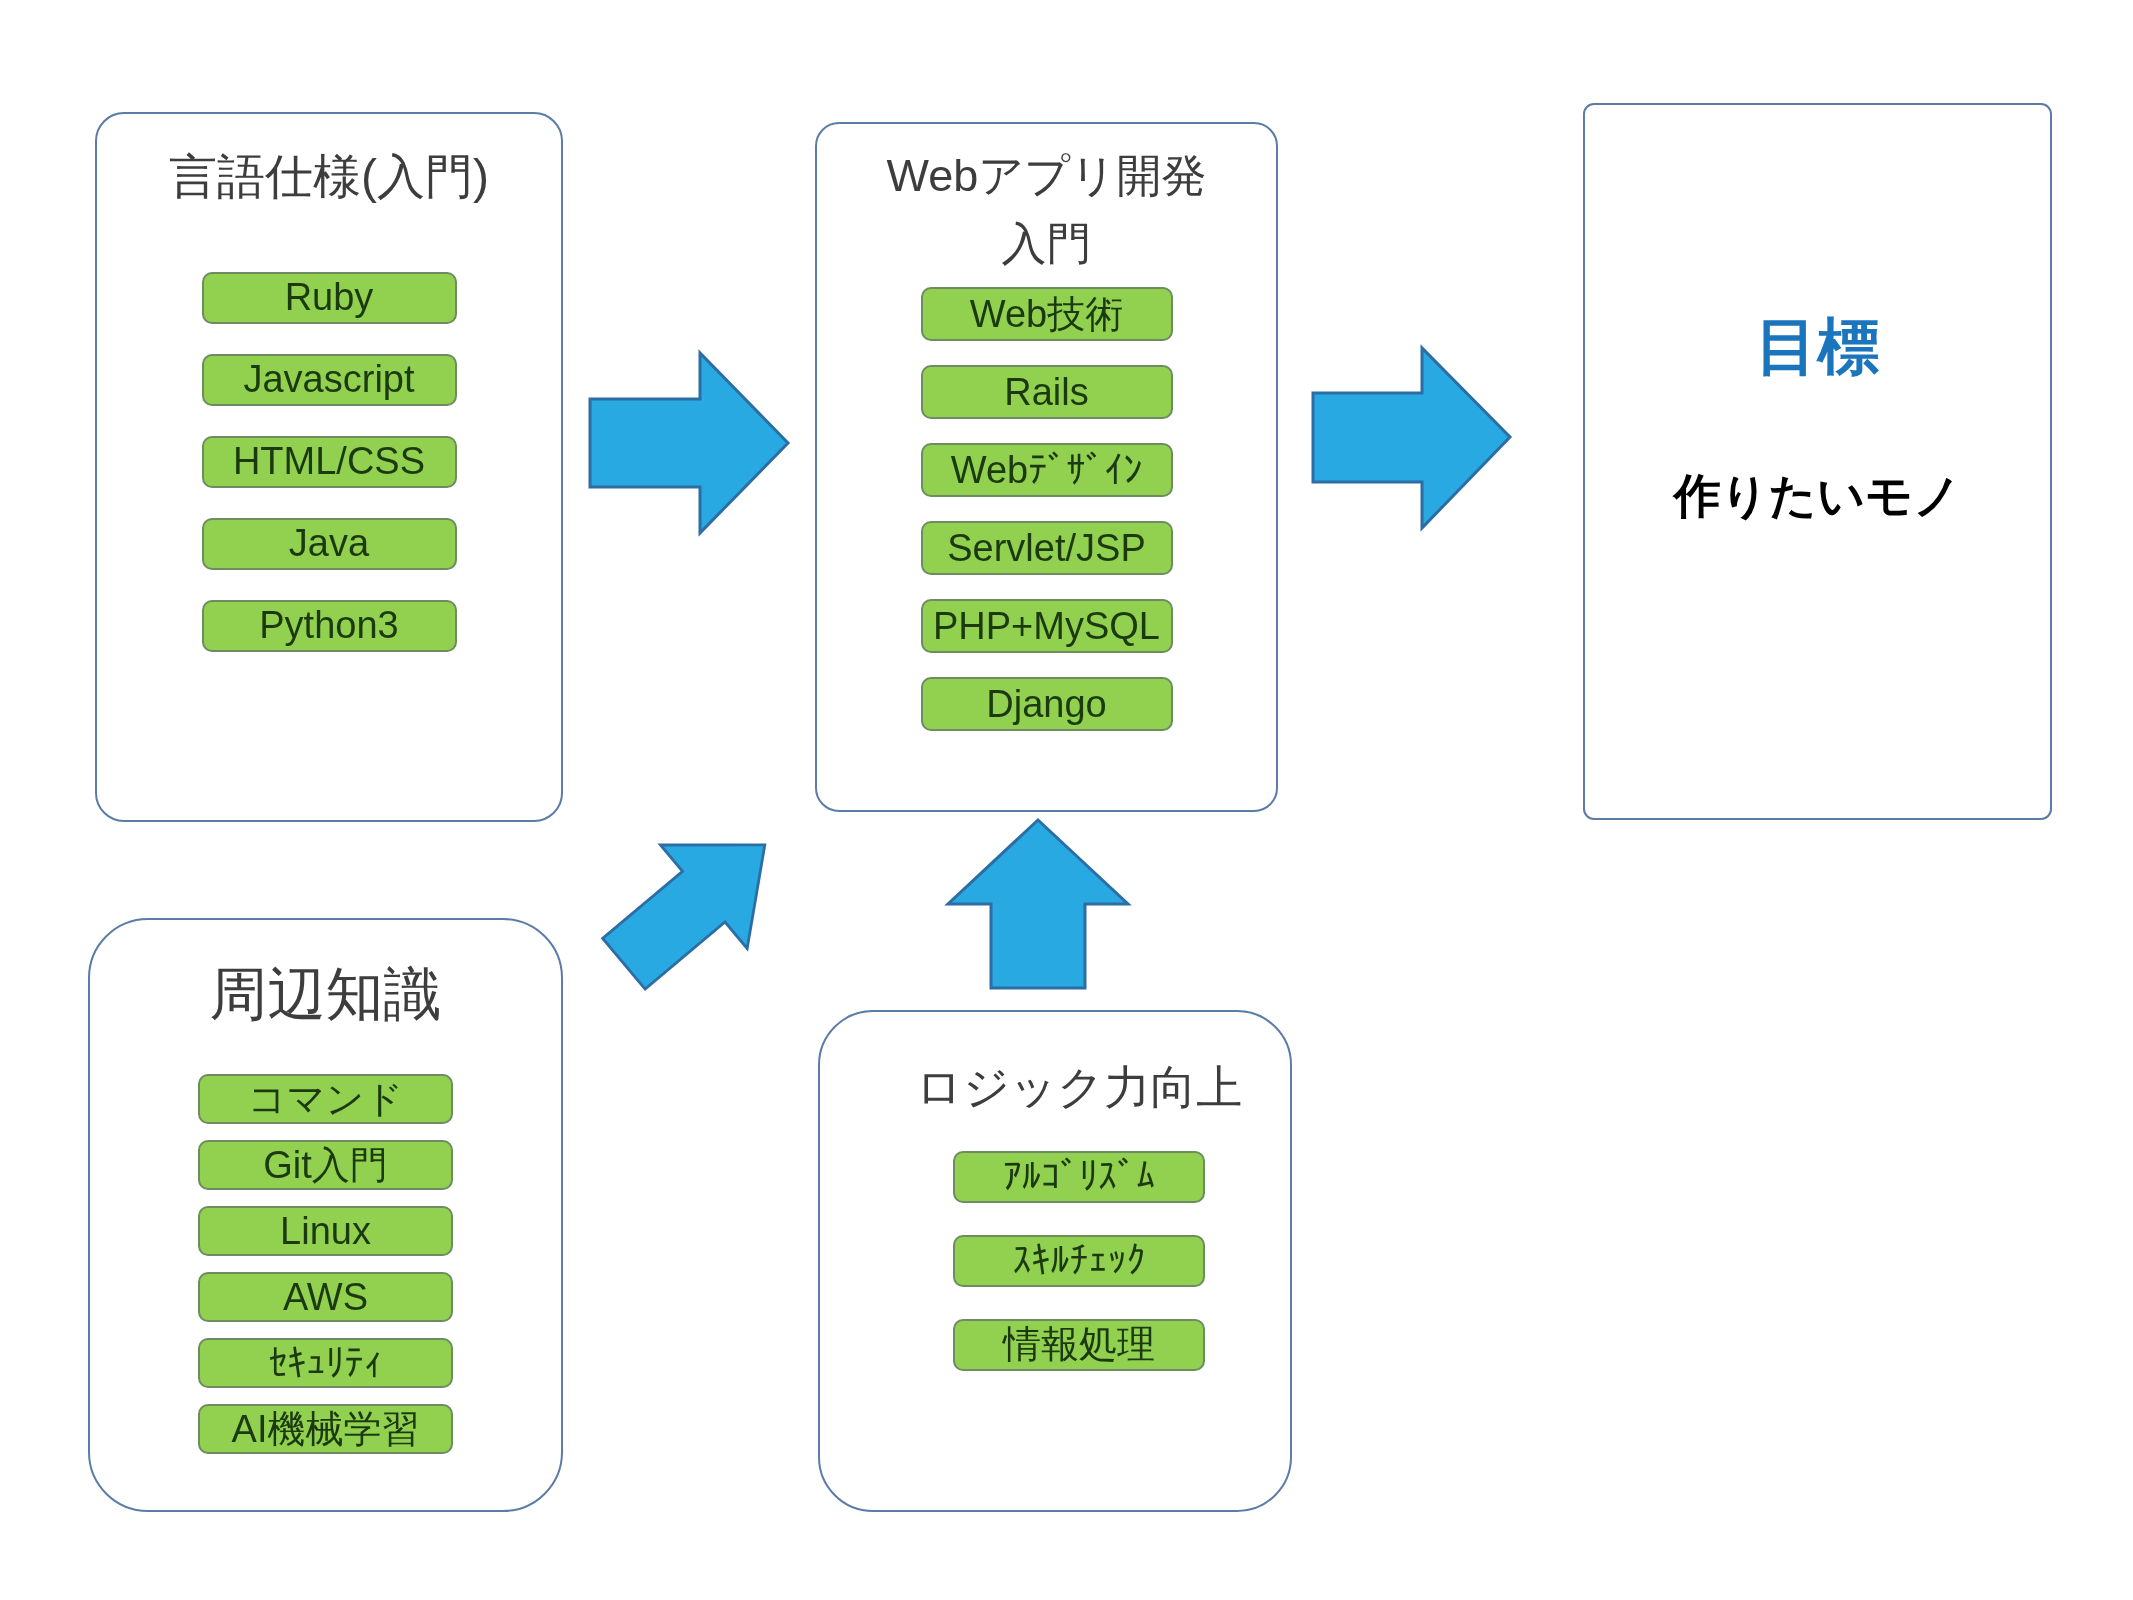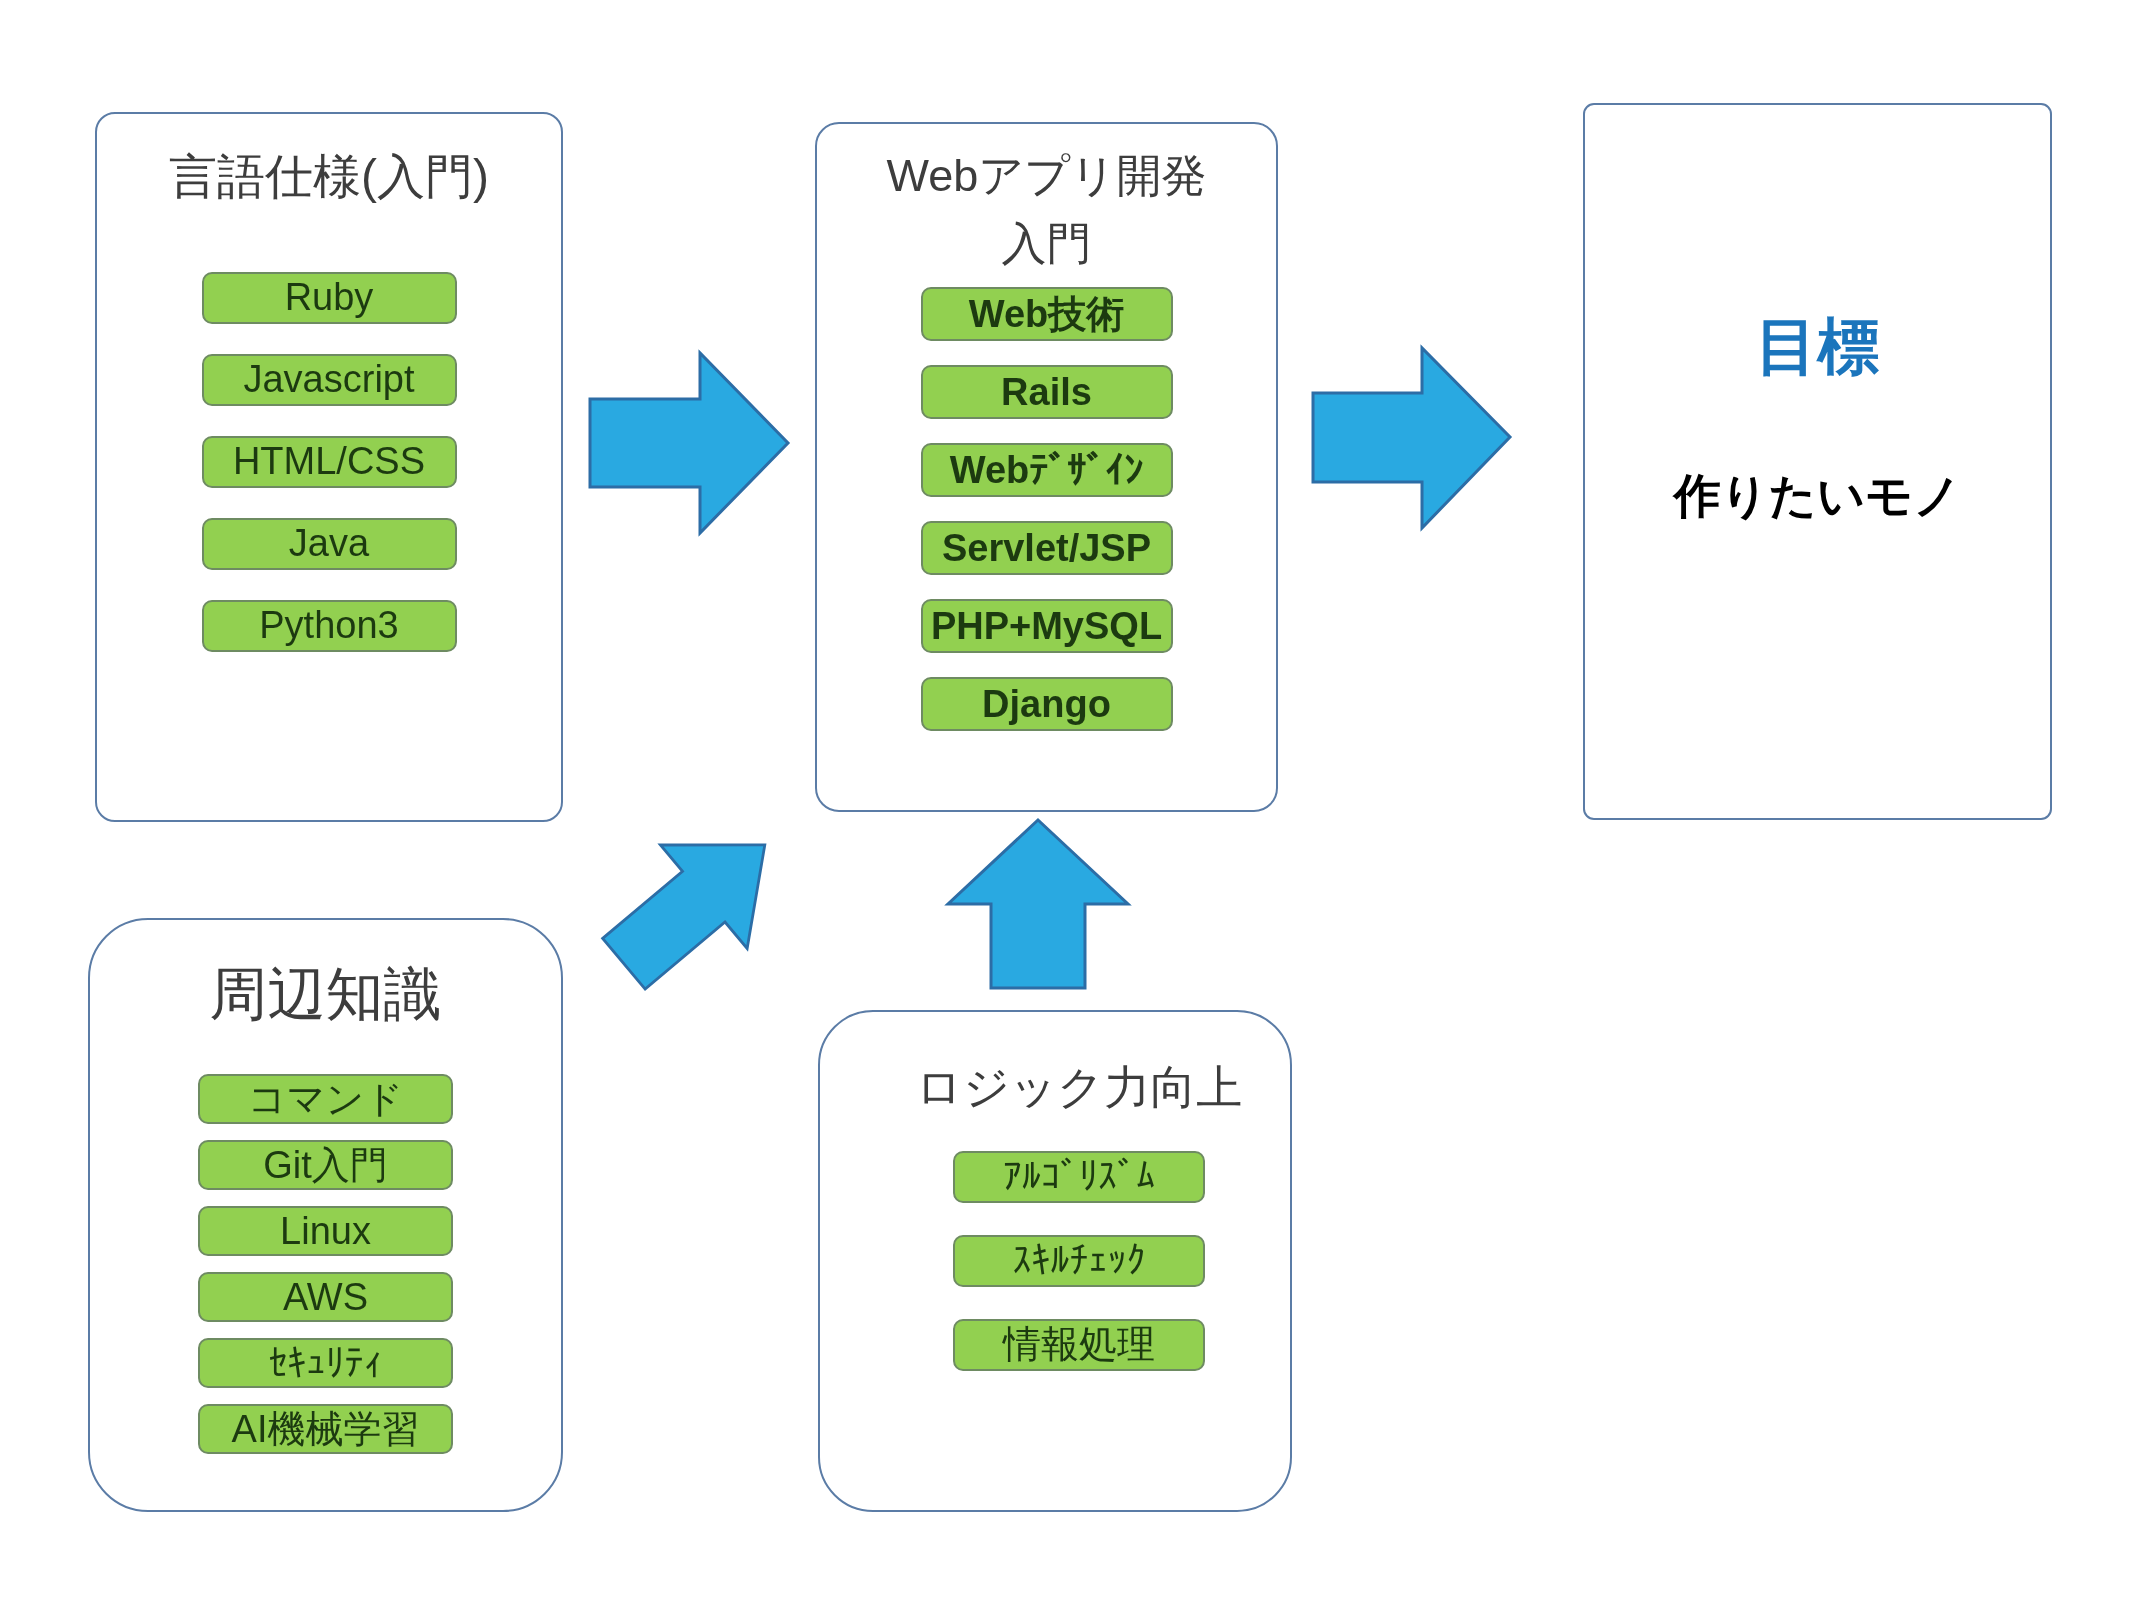--- a/index.html
+++ b/index.html
@@ -13,34 +13,34 @@
   }
   .box-title{
     color:#3d3d3d;text-align:center;line-height:1.45;white-space:nowrap;
   }
   .item{
     background:#92d050;border:2.5px solid #6e8b62;border-radius:10px;
     color:#1c3a10;display:flex;align-items:center;justify-content:center;
     box-sizing:border-box;font-size:38px;white-space:nowrap;
   }
   
-  #box-language{left:95px;top:112px;width:468px;height:710px;border-radius:20px;}
+  #box-language{left:95px;top:112px;width:468px;height:710px;border-radius:29px;}
   #box-language .box-title{margin-top:28px;font-size:48px;}
   #box-language .items{display:flex;flex-direction:column;gap:30px;margin-top:60px;align-items:flex-end;}
   #box-language .item{width:255px;height:52px;}
   
   #box-peripheral{left:88px;top:918px;width:475px;height:594px;border-radius:60px;}
   #box-peripheral .box-title{margin-top:32px;font-size:58px;}
   #box-peripheral .items{display:flex;flex-direction:column;gap:16px;margin-top:38px;justify-content:center;}
   #box-peripheral .item{width:255px;height:50px;}
   
   #box-webapp{left:815px;top:122px;width:463px;height:690px;border-radius:24px;}
   #box-webapp .box-title{margin-top:18px;font-size:45px;line-height:1.5;}
   #box-webapp .items{display:flex;flex-direction:column;gap:24px;margin-top:10px;}
-  #box-webapp .item{width:252px;height:54px;font-weight:bold;}
+  #box-webapp .item{width:252px;height:54px;}
   
   #box-logic{left:818px;top:1010px;width:474px;height:502px;border-radius:55px;padding-left:48px;}
   #box-logic .box-title{margin-top:42px;font-size:46px;}
   #box-logic .items{display:flex;flex-direction:column;gap:32px;margin-top:30px;}
   #box-logic .item{width:252px;height:52px;}
   
   #box-goal{left:1583px;top:103px;width:469px;height:717px;border-radius:11px;}
   #box-goal .goal-title{margin-top:200px;font-size:62px;font-weight:bold;color:#1b75bc;text-align:center;}
   #box-goal .goal-lines{margin-top:76px;font-size:47px;font-weight:bold;color:#000000;text-align:center;line-height:1.3;white-space:nowrap;}
   

